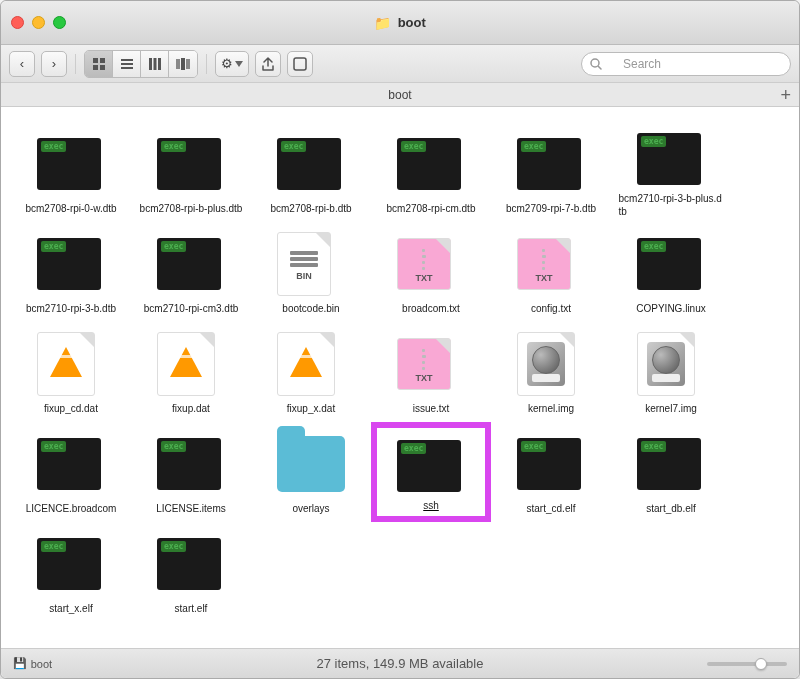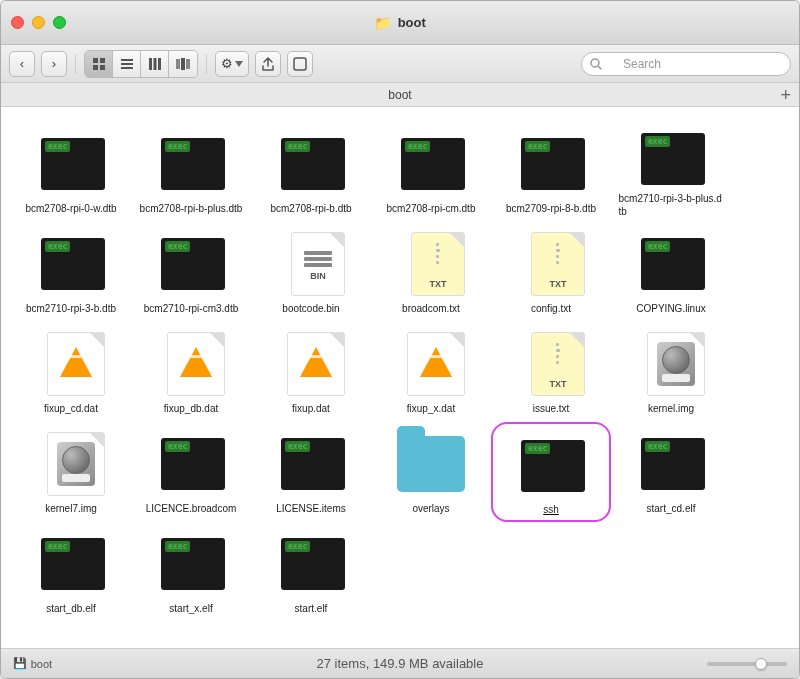--- a/index.html
+++ b/index.html
@@ -175,31 +175,31 @@
       height: 100px;
       display: flex;
       flex-direction: column;
       align-items: center;
       justify-content: flex-start;
       padding: 8px 6px 4px 6px;
       cursor: pointer;
       border-radius: 4px;
     }
     .file-item.selected {
-      border: 2px solid #d946ef;
-      border-radius: 16px;
+      border: 6px solid #d946ef;
+      border-radius: 0;
       text-decoration: underline;
     }
 
     .file-icon-wrap {
       width: 68px;
       height: 68px;
       display: flex;
       align-items: center;
-      justify-content: flex-end;
+      justify-content: flex-start;
       margin-bottom: 4px;
     }
 
     
     .icon-exec {
       width: 64px;
       height: 52px;
       background: #1a1a1a;
       border-radius: 3px;
       display: flex;
@@ -261,22 +261,22 @@
     .icon-bin-label {
       font-size: 9px;
       font-weight: bold;
       color: #555;
       margin-top: 4px;
     }
 
     
     .icon-txt {
       width: 54px;
-      height: 64px;
-      background: #fef9c3;
+      height: 52px;
+      background: #f9a8d4;
       border: 1px solid #ddd;
       border-radius: 3px;
       display: flex;
       flex-direction: column;
       align-items: center;
       justify-content: flex-start;
       padding: 8px 24px 4px;
       position: relative;
     }
     .icon-txt::before {
@@ -596,21 +596,21 @@
       <div class="file-item">
     <div class="file-icon-wrap">
           <div class="icon-exec"></div>
         </div>
     <div class="file-label">bcm2708-rpi-cm.dtb</div>
   </div>
       <div class="file-item">
     <div class="file-icon-wrap">
           <div class="icon-exec"></div>
         </div>
-    <div class="file-label">bcm2709-rpi-8-b.dtb</div>
+    <div class="file-label">bcm2709-rpi-7-b.dtb</div>
   </div>
       <div class="file-item">
     <div class="file-icon-wrap">
           <div class="icon-exec"></div>
         </div>
     <div class="file-label">bcm2710-rpi-3-b-plus.dtb</div>
   </div>
       <div class="file-item">
     <div class="file-icon-wrap">
           <div class="icon-exec"></div>
@@ -681,30 +681,20 @@
     <div class="file-label">fixup_cd.dat</div>
   </div>
       <div class="file-item">
     <div class="file-icon-wrap">
           <div class="icon-vlc">
         <div class="vlc-cone">
           <div class="vlc-cone-stripe"></div>
         </div>
       </div>
         </div>
-    <div class="file-label">fixup_db.dat</div>
-  </div>
-      <div class="file-item">
-    <div class="file-icon-wrap">
-          <div class="icon-vlc">
-        <div class="vlc-cone">
-          <div class="vlc-cone-stripe"></div>
-        </div>
-      </div>
-        </div>
     <div class="file-label">fixup.dat</div>
   </div>
       <div class="file-item">
     <div class="file-icon-wrap">
           <div class="icon-vlc">
         <div class="vlc-cone">
           <div class="vlc-cone-stripe"></div>
         </div>
       </div>
         </div>

